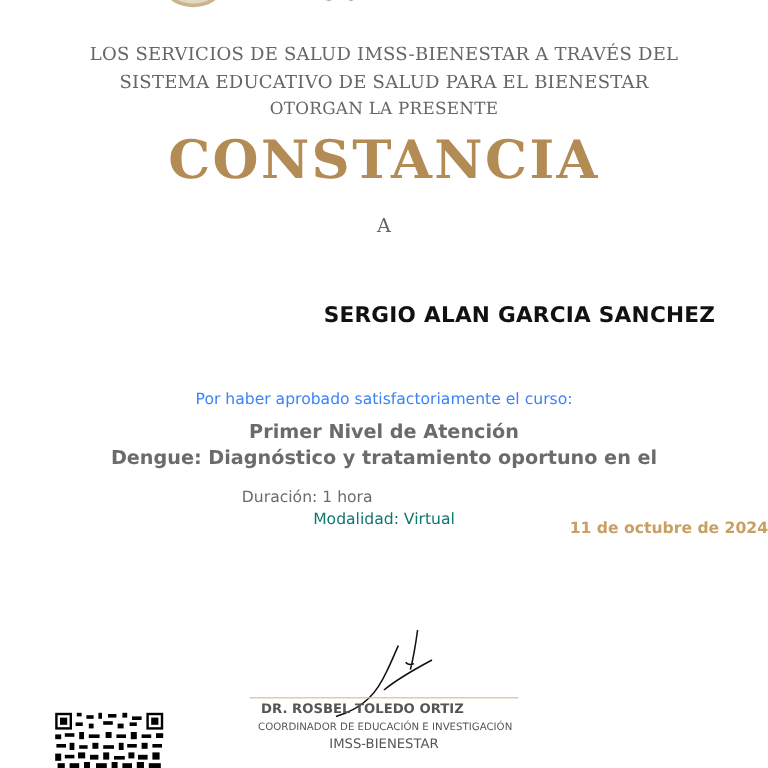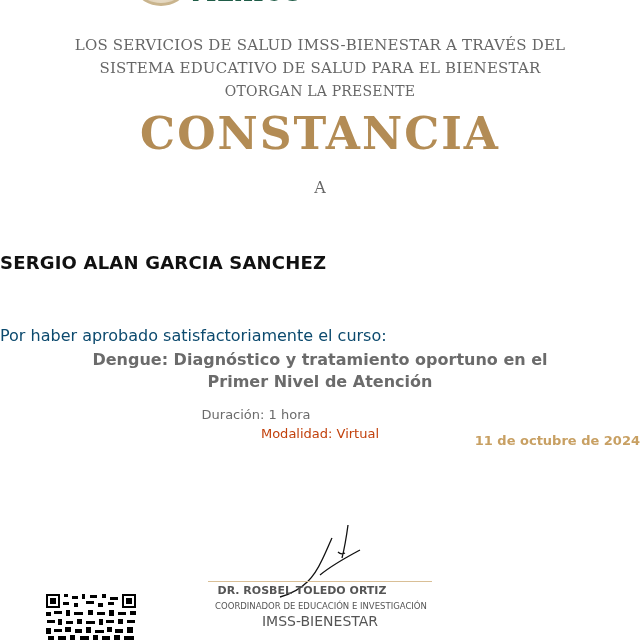--- a/index.html
+++ b/index.html
@@ -35,59 +35,59 @@
   .title {
     position: absolute; top: 108px; left: 0; width: 640px; text-align: center;
     font-family: "DejaVu Serif", serif; font-weight: bold; color: #b38c55;
     font-size: 44px; letter-spacing: 2px;
   }
   .a {
     position: absolute; top: 178px; left: 0; width: 640px; text-align: center;
     font-family: "DejaVu Serif", serif; color: #666666; font-size: 16px;
   }
   .name {
-    position: absolute; top: 252px; left: 0; width: 596px; text-align: left;
+    position: absolute; top: 252px; left: 0; width: 596px; text-align: right;
     font-family: "DejaVu Sans", sans-serif; font-weight: bold; color: #111111; font-size: 18px;
     letter-spacing: 0.2px;
   }
   .course-lead {
-    position: absolute; top: 326px; left: 0; width: 640px; text-align: left;
-    color: #0c4a6e; font-size: 16px;
+    position: absolute; top: 326px; left: 0; width: 640px; text-align: center;
+    color: #3b82f6; font-size: 13px;
   }
   .course-name {
     position: absolute; top: 349px; left: 0; width: 640px; text-align: center;
     color: #6b6b6b; font-size: 16px; font-weight: bold; line-height: 22px;
   }
   .dur {
     position: absolute; top: 407px; left: 0; width: 512px; text-align: center;
     color: #6b6b6b; font-size: 13px;
   }
   .mod {
     position: absolute; top: 426px; left: 0; width: 640px; text-align: center;
-    color: #c2410c; font-size: 13px;
+    color: #0f766e; font-size: 13px;
   }
   .date {
     position: absolute; top: 433px; left: 0; width: 640px; text-align: right;
     color: #c8a063; font-size: 13px; font-weight: bold;
   }
   .signature { position: absolute; left: 260px; top: 520px; width: 120px; height: 85px; }
   .sig-line {
     position: absolute; left: 208px; top: 581px; width: 224px; height: 1px; background: #d9bf96;
   }
   .signer {
     position: absolute; top: 584px; left: 0; width: 604px; text-align: center;
     color: #555555; font-size: 11px; font-weight: bold;
   }
   .signer-role {
     position: absolute; top: 601px; left: 1px; width: 640px; text-align: center;
     color: #555555; font-size: 8.5px;
   }
   .signer-org {
     position: absolute; top: 613px; left: 0; width: 640px; text-align: center;
-    color: #555555; font-size: 14px;
+    color: #555555; font-size: 11px;
   }
   .qr { position: absolute; left: 44px; top: 592px; width: 94px; height: 48px; }
 </style>
 </head>
 <body>
 
 <div class="header">
   <div class="seal"></div>
   <div class="mexico">MÉXICO</div>
 
@@ -100,22 +100,22 @@
   <div>SISTEMA EDUCATIVO DE SALUD PARA EL BIENESTAR</div>
   <div class="line3">OTORGAN LA PRESENTE</div>
 </div>
 
 <div class="title">CONSTANCIA</div>
 <div class="a">A</div>
 <div class="name">SERGIO ALAN GARCIA SANCHEZ</div>
 
 <div class="course-lead">Por haber aprobado satisfactoriamente el curso:</div>
 <div class="course-name">
+  <div>Primer Nivel de Atención</div>
   <div>Dengue: Diagnóstico y tratamiento oportuno en el</div>
-  <div>Primer Nivel de Atención</div>
 </div>
 <div class="dur">Duración: 1 hora</div>
 <div class="mod">Modalidad: Virtual</div>
 <div class="date">11 de octubre de 2024</div>
 
 <svg class="signature" viewBox="0 0 120 85">
   <path d="M88 5 C86 20 84 30 82 38 M20 77 C45 70 55 55 62 40 C66 32 70 22 72 18 M60 55 C72 45 85 38 100 30 M78 32 C80 34 83 34 85 33" stroke="#111" stroke-width="1.3" fill="none"></path>
 </svg>
 <div class="sig-line"></div>
 <div class="signer">DR. ROSBEL TOLEDO ORTIZ</div>

